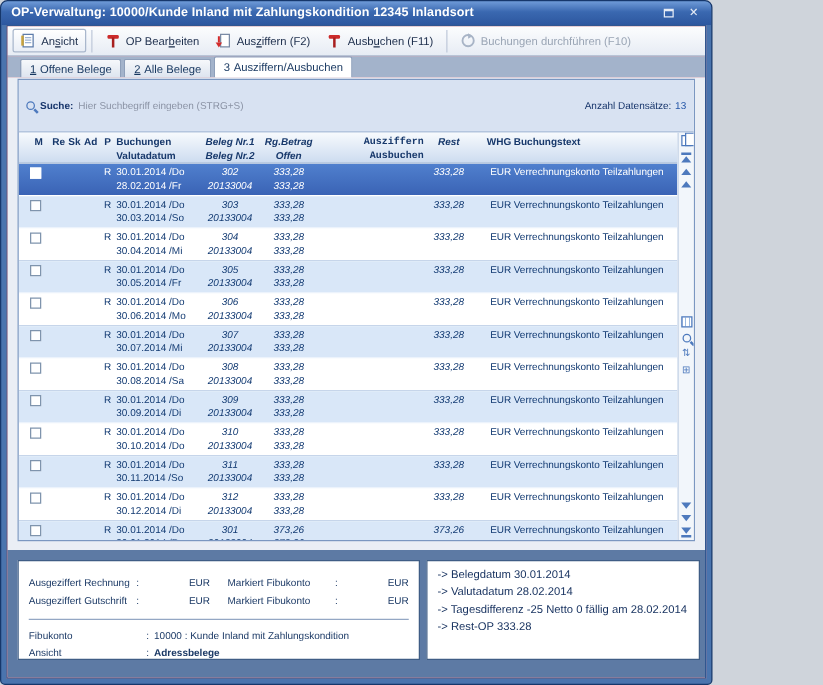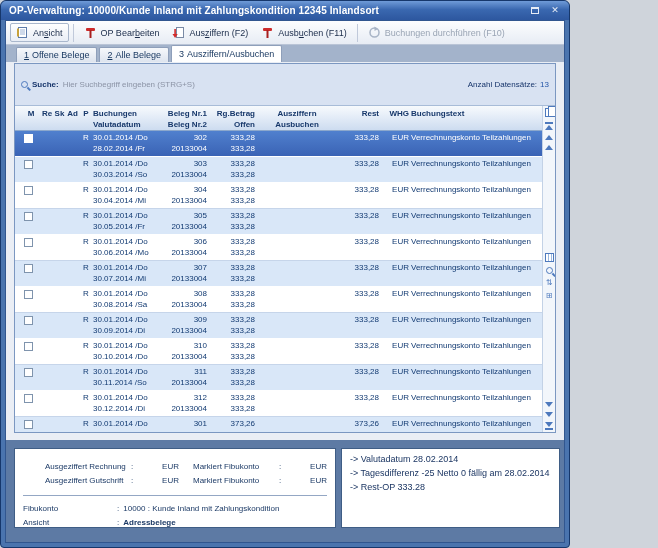--- a/index.html
+++ b/index.html
@@ -55,22 +55,22 @@
   
   .thead { flex:0 0 24px; display:flex; padding-left:6px; align-items:flex-start;
     background:linear-gradient(#f7fafd,#cddcf0); border-bottom:1px solid #8ca8cc; font-size:8px; font-weight:bold; color:#17386b; }
   .thead .c { padding-top:2px; }
 
   
   .c { display:flex; flex-direction:column; line-height:11px; overflow:hidden; white-space:nowrap; }
   .c-m { flex:0 0 20px; } .c-re { flex:0 0 12px; } .c-sk { flex:0 0 13px; } .c-ad { flex:0 0 13px; } .c-p { flex:0 0 14px; align-items:center; }
   .c-date { flex:0 0 68px; } .c-nr { flex:0 0 46px; } .c-betrag { flex:0 0 48px; } .c-ausz { flex:0 0 84px; }
   .c-rest { flex:0 0 40px; } .c-whg { flex:0 0 30px; padding-left:5px;align-items:flex-end; } .c-text { flex:1; padding-left:2px; }
-  .num { text-align:right; align-items:flex-end; }
-  .c-ausz.hd { align-items:center; }
+  .num { text-align:right; align-items:center;font-style:italic; }
+  .c-ausz.hd { align-items:flex-end;font-family:Liberation Mono, monospace; }
   .c-m.hd,.c-re.hd,.c-sk.hd,.c-ad.hd,.c-p.hd { align-items:center; }
 
   
   .tbody { flex:1; background:#fff; overflow:hidden; }
   .row { display:flex; height:26px; padding-left:6px; padding-top:1px; font-size:8px; color:#123a72; background:#fff; border-bottom:1px solid #c6d5ea; }
   .row.alt { background:#d9e7f8; border-bottom-color:#fff; }
   .row.sel { background:linear-gradient(#5080ce,#3a63b5); color:#fff; border-bottom-color:#fff; }
   .cb { width:9px; height:9px; margin:2px 0 0 3px; background:#fff; border:1px solid #7f94ad; display:inline-block; }
   .row.sel .cb { border-color:#fff; }
   .cb.checked { background:#fff; border-color:#fdfdfd; }
@@ -85,21 +85,21 @@
   .ico-copy { width:8px; height:9px; border:1px solid #4d79bd; background:#fff; position:relative; }
   .ico-copy::after { content:""; position:absolute; left:2px; top:-3px; width:8px; height:9px; border:1px solid #4d79bd; background:#fff; }
   .ico-cols { width:9px; height:9px; border:1px solid #4d79bd; background:repeating-linear-gradient(90deg,#fff 0 2px,#9ab8e0 2px 3px); }
 
   
   .bottom { flex:0 0 102px; background:#5d7aa4; display:flex; gap:5px; padding:8px 4px 0 8px; }
   .panel { background:#fff; border:1px solid #3f5d85; height:80px; font-size:8px; color:#1c3a66; }
   .panel.left { flex:0 0 322px; padding:11px 8px 0 8px; }
   .panel.right { flex:1; padding:3px 8px; font-size:9px; line-height:14px; color:#15305e; }
 
-  .pair-row { display:flex; line-height:14px;margin-left:22px; }
+  .pair-row { display:flex; line-height:14px; }
   .half { flex:1; display:flex; }
   .half .lbl { flex:0 0 86px; }
   .half .col { flex:0 0 12px; }
   .half .val { flex:1; }
   .half .eur { flex:0 0 26px; text-align:right; }
   .divider { border-top:1px solid #94a7c4; margin:7px 0 6px; }
   .kv-row { display:flex; line-height:14px; }
   .kv-row .lbl { flex:0 0 94px; }
   .kv-row .bold { font-weight:bold; }
 </style>
@@ -758,20 +758,21 @@
           <span>10000 : Kunde Inland mit Zahlungskondition</span>
         </div>
         <div class="kv-row">
           <span class="lbl">Ansicht</span>
           <span class="col" style="margin-right:4px;">:</span>
           <span class="bold">Adressbelege</span>
         </div>
       </div>
 
       <div class="panel right">
+        <div>-&gt; Belegdatum 30.01.2014</div>
         <div>-&gt; Valutadatum 28.02.2014</div>
         <div>-&gt; Tagesdifferenz -25 Netto 0 fällig am 28.02.2014</div>
         <div>-&gt; Rest-OP 333.28</div>
       </div>
     </div>
 
   </div>
 </div>
 
 </body></html>

